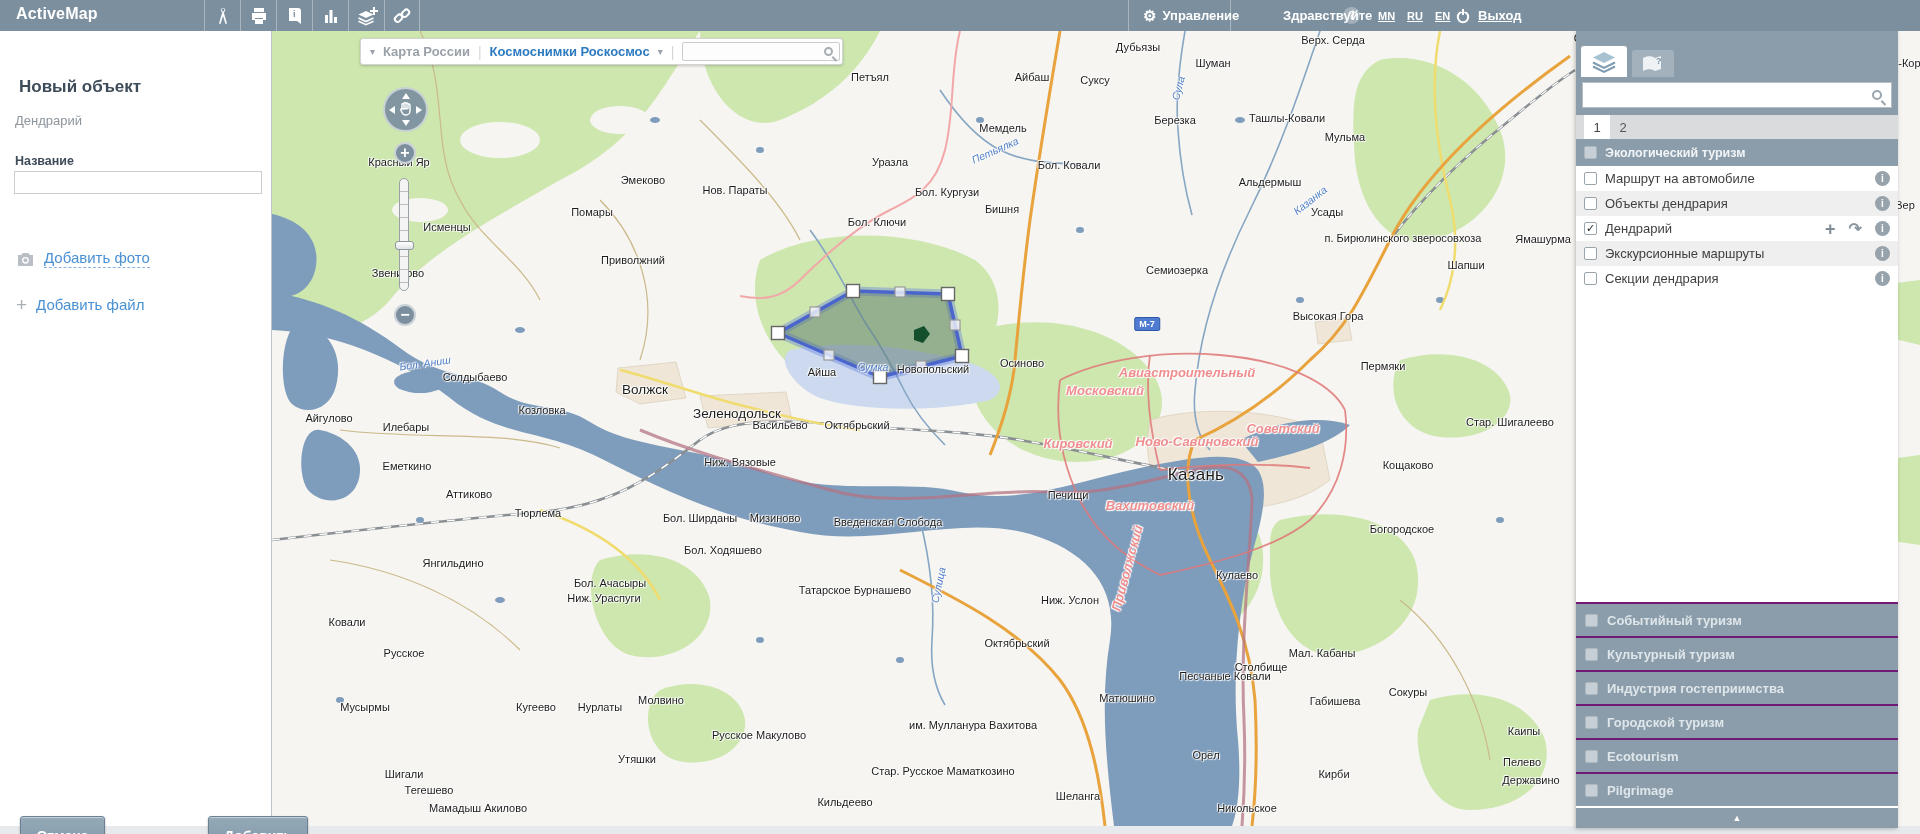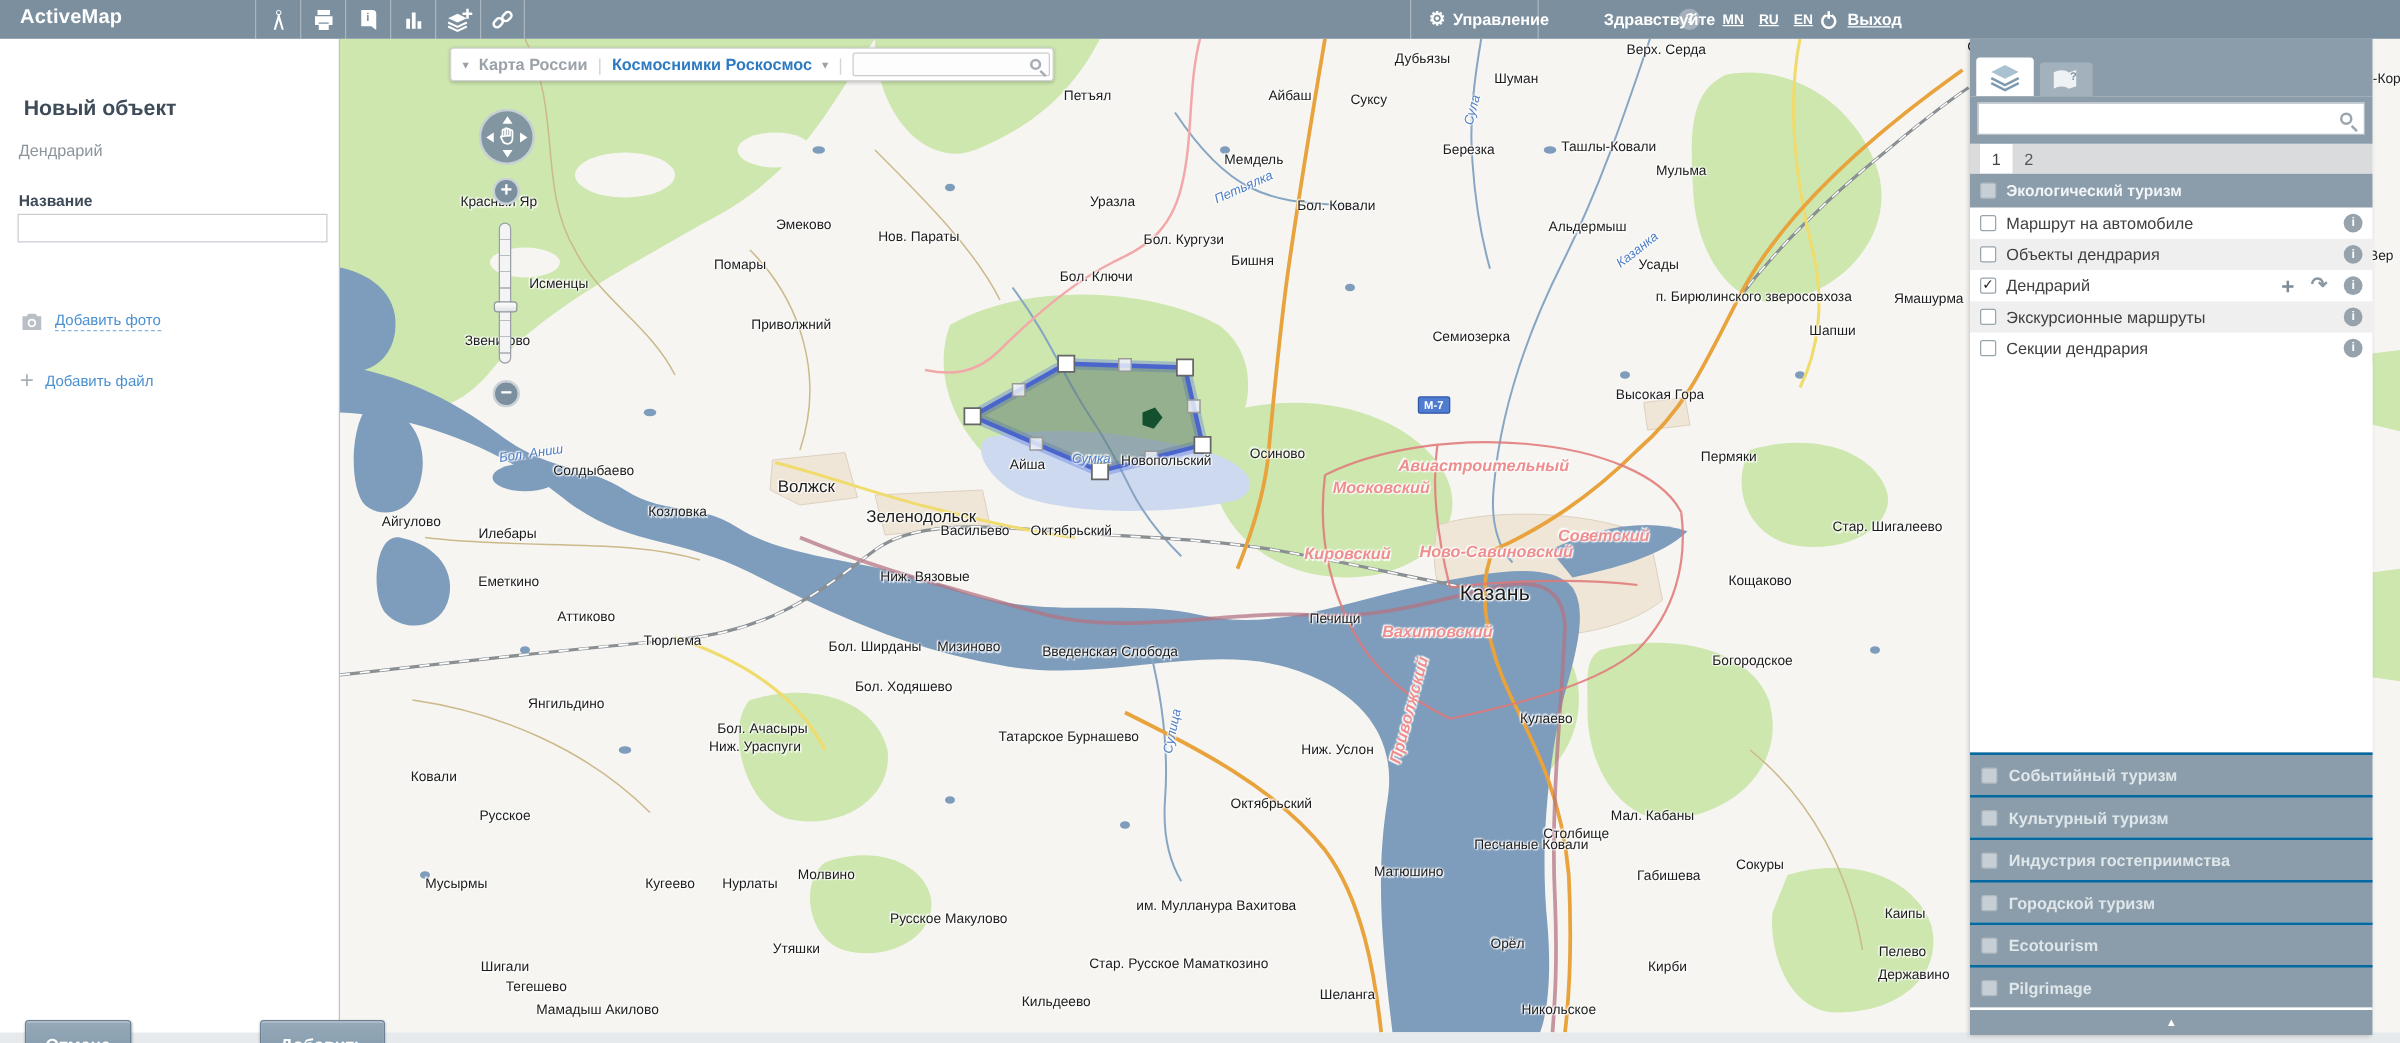--- a/index.html
+++ b/index.html
@@ -27,21 +27,21 @@
 
   
   .left-panel { position:absolute; left:0; top:31px; width:272px; height:795px; background:#fff;
                 border-right:1px solid #bcc3c9; z-index:40; }
   .lp-title { position:absolute; left:19px; top:46px; font-size:17px; font-weight:bold; color:#3e4b59; }
   .lp-sub   { position:absolute; left:15px; top:82px; font-size:13px; color:#8d959c; }
   .lp-label { position:absolute; left:15px; top:123px; font-size:12.5px; font-weight:bold; color:#3e4b59; }
   .lp-input { position:absolute; left:14px; top:140px; width:248px; height:23px; border:1px solid #c9ced3;
               font-size:13px; padding:0 5px; color:#333; }
   .lp-link { position:absolute; display:flex; align-items:center; gap:9px; cursor:pointer; }
-  .lp-link .txt { color:#4a90d2; font-size:12px; }
+  .lp-link .txt { color:#4a90d2; font-size:15px; }
   .lp-link .dashed { border-bottom:1px dashed #8ab4de; padding-bottom:1px; }
   .plus-glyph { color:#a9b0b5; font-size:19px; line-height:1; }
   .lp-btn { position:absolute; top:785px; height:39px; border:1px solid #6b8193; border-radius:3px;
             background:linear-gradient(#95a9b8,#7e96a7); box-shadow:inset 0 1px 0 rgba(255,255,255,.45), 0 1px 2px rgba(0,0,0,.35);
             color:#fff; font-weight:bold; font-size:14px; cursor:pointer; font-family:"Liberation Sans",sans-serif; }
   .btn-cancel { left:20px; width:85px; }
   .btn-submit { left:208px; width:100px; }
 
   
   .map-area { position:absolute; left:272px; top:31px; width:1648px; height:795px; background:#f6f5f1; overflow:hidden; }
@@ -106,21 +106,21 @@
   .layer-row:nth-child(even) { background:#efefef; }
   .layer-row .lbl { font-size:13px; color:#3f3f3f; flex:1; }
   .cb { width:13px; height:13px; background:#fff; border:1px solid #9aa4ab; border-radius:2px; flex:none;
         font-size:11px; line-height:11px; text-align:center; color:#222; cursor:pointer; }
   .cb.grp { background:#c6cfd5; border-color:#aeb8bf; }
   .info-ic { width:15px; height:15px; border-radius:50%; background:#97a3ac; color:#fff; font-weight:bold;
              font-size:10px; line-height:15px; text-align:center; flex:none; cursor:pointer; }
   .act-plus { color:#7f8c96; font-size:18px; font-weight:bold; line-height:1; cursor:pointer; }
   .act-redo { color:#8a97a1; font-size:16px; font-weight:bold; line-height:1; cursor:pointer; }
   .rp-spacer { flex:1; background:#fff; }
-  .grp-bar { height:34px; background:#8b9dab; border-top:2px solid #0369a1; display:flex; align-items:center;
+  .grp-bar { height:34px; background:#8b9dab; border-top:2px solid #701a75; display:flex; align-items:center;
              padding:0 9px; gap:9px; flex:none; cursor:pointer; }
   .grp-bar .ttl { color:#dfe6ea; font-weight:bold; font-size:13px; }
   .rp-footer { height:22px; background:#8b9dab; border-top:2px solid #fff; display:flex; align-items:center;
                justify-content:center; color:#fff; font-size:9px; flex:none; cursor:pointer; }
 </style>
 </head>
 <body>
 
 <div class="topbar">
   <div class="brand">ActiveMap</div>

